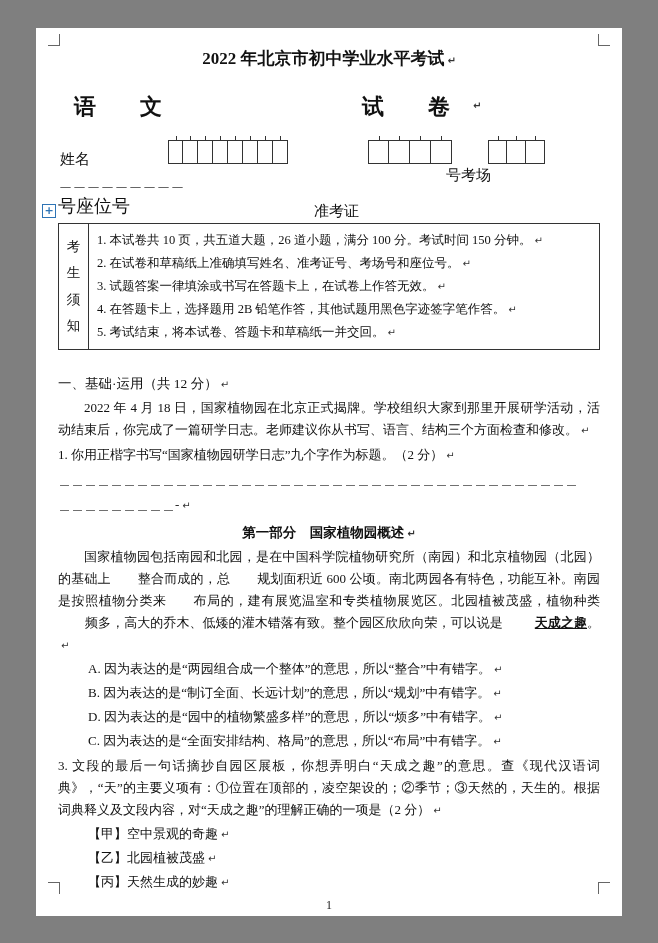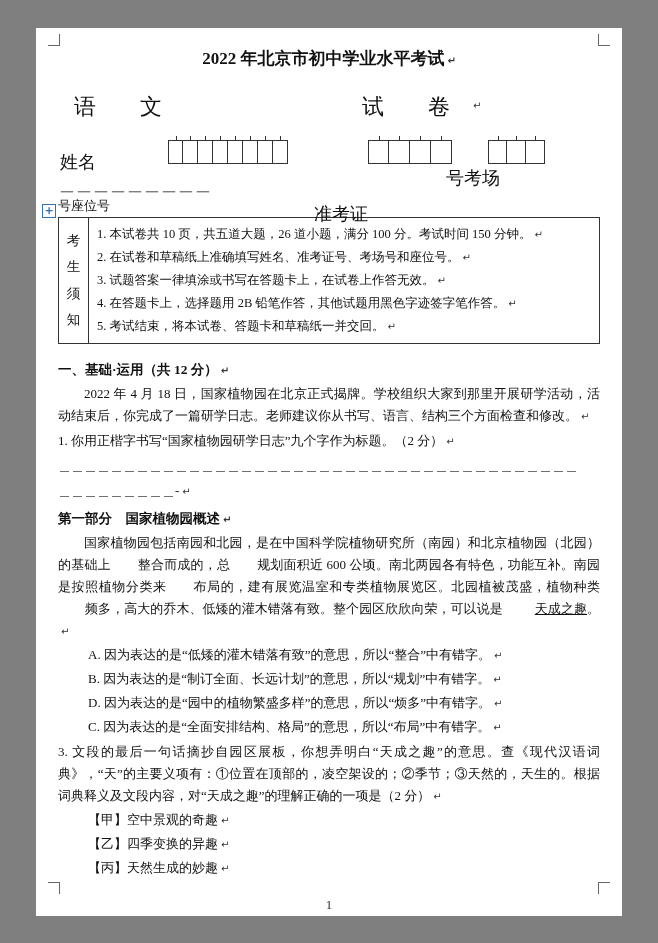--- a/index.html
+++ b/index.html
@@ -27,57 +27,57 @@
   
   .anchor {
     position:absolute; left:6px; top:176px;
     width:14px; height:14px;
     border:1.5px solid #2e74b5;
     color:#2e74b5;
     font:bold 11px/11px "DejaVu Sans",sans-serif;
     text-align:center;
   }
   .title { text-align:center; font-size:17px; font-weight:bold; margin-top:4px; line-height:26px; }
-  .subject-row { position:relative; height:48px; margin-top:10px; font-size:22px; font-weight:normal; }
+  .subject-row { position:relative; height:48px; margin-top:10px; font-size:22px; font-weight:bold; }
   .subj-left  { position:absolute; left:16px;  top:8px; }
   .subj-right { position:absolute; left:304px; top:8px; }
   .subject-row .pm { position:absolute; left:412px; top:16px; }
 
-  .name-block { position:relative; height:60px; margin-top:2px; font-size:18px; }
+  .name-block { position:relative; height:60px; margin-top:2px; font-size:15px; }
   .name-label { position:absolute; left:2px; top:16px; }
   .comb { position:absolute; display:flex; top:6px; }
   .comb .cell { height:24px; border:1px solid #333; border-left:none; position:relative; background:#fff; }
   .comb .cell:first-child { border-left:1px solid #333; }
   .comb .cell::before { content:""; position:absolute; top:-5px; left:50%; width:1px; height:5px; background:#333; }
   .comb.g1 { left:110px; } .comb.g1 .cell { width:15px; }
   .comb.g2 { left:310px; } .comb.g2 .cell { width:21px; }
   .comb.g3 { left:430px; } .comb.g3 .cell { width:19px; }
   .name-underline { position:absolute; left:0;   top:38px; letter-spacing:-1px; color:#333; }
   .examno-label   { position:absolute; left:256px; top:36px;margin-top:32px; }
   .room-label     { position:absolute; left:388px; top:32px; }
-  .seat-line { font-size:13px; line-height:20px; margin:2px 0 1px; }
+  .seat-line { font-size:18px; line-height:20px; margin:2px 0 7px; }
 
   .notice { display:flex; border:1.5px solid #333; }
   .notice-side {
     width:30px; border-right:1.5px solid #333;
     display:flex; flex-direction:column; align-items:center; justify-content:space-around;
     padding:10px 0; font-size:13.5px;
   }
   .notice-body { flex:1; padding:5px 8px; font-size:12.5px; }
   .notice-line { line-height:23px; }
 
-  .section-heading { font-weight:bold; font-size:13.5px; line-height:24px; margin-top:14px; }
+  .section-heading { font-weight:normal; font-size:13.5px; line-height:24px; margin-top:22px; }
   .para { font-size:13px; line-height:22px; text-align:justify; }
   .indent { text-indent:2em; }
   .q { font-size:13px; line-height:22px; margin-top:2px; text-align:justify; }
   .blank { font-size:13px; line-height:25px; white-space:nowrap; overflow:hidden; color:#222; }
-  .part-title { text-align:left; font-weight:bold; font-size:13.5px; line-height:25px; margin-top:2px; }
+  .part-title { text-align:center; font-weight:bold; font-size:13.5px; line-height:25px; margin-top:2px; }
   .option { padding-left:30px; font-size:13px; line-height:23px; }
   .b  { font-weight:normal;margin-left:27px; }
-  .bu { font-weight:normal; text-decoration:underline;margin-left:32px; }
+  .bu { font-weight:bold; text-decoration:underline;margin-left:32px; }
   .pm { font-size:10px; color:#333; margin-left:3px; font-family:"DejaVu Sans",sans-serif; }
   .footer-pagenum {
     position:absolute; left:0; bottom:3px; width:100%;
     text-align:center; font-size:12px; color:#222;
   }
 </style>
 </head>
 <body>
 
 <div class="canvas">
@@ -149,25 +149,25 @@
 
     <div class="q"><span>1. 你用正楷字书写“国家植物园研学日志”九个字作为标题。（2 分）</span><span class="pm">↵</span></div>
 
     <div class="blank">＿＿＿＿＿＿＿＿＿＿＿＿＿＿＿＿＿＿＿＿＿＿＿＿＿＿＿＿＿＿＿＿＿＿＿＿＿＿＿＿</div>
     <div class="blank"><span>＿＿＿＿＿＿＿＿＿-</span><span class="pm">↵</span></div>
 
     <div class="part-title"><span>第一部分　国家植物园概述</span><span class="pm">↵</span></div>
 
     <div class="para indent"><span>国家植物园包括南园和北园，是在中国科学院植物研究所（南园）和北京植物园（北园）的基础上</span><span class="b">整合</span><span>而成的，总</span><span class="b">规划</span><span>面积近 600 公顷。南北两园各有特色，功能互补。南园是按照植物分类来</span><span class="b">布局</span><span>的，建有展览温室和专类植物展览区。北园植被茂盛，植物种类</span><span class="b">频多</span><span>，高大的乔木、低矮的灌木错落有致。整个园区欣欣向荣，可以说是</span><span class="bu">天成之趣</span><span>。</span><span class="pm">↵</span></div>
 
-    <div class="option"><span>A. 因为表达的是“低矮的灌木错落有致”的意思，所以“整合”中有错字。</span><span class="pm">↵</span></div>
+    <div class="option"><span>A. 因为表达的是“两园组合成一个整体”的意思，所以“整合”中有错字。</span><span class="pm">↵</span></div>
     <div class="option"><span>B. 因为表达的是“制订全面、长远计划”的意思，所以“规划”中有错字。</span><span class="pm">↵</span></div>
     <div class="option"><span>D. 因为表达的是“园中的植物繁盛多样”的意思，所以“烦多”中有错字。</span><span class="pm">↵</span></div>
     <div class="option"><span>C. 因为表达的是“全面安排结构、格局”的意思，所以“布局”中有错字。</span><span class="pm">↵</span></div>
 
     <div class="q"><span>3. 文段的最后一句话摘抄自园区展板，你想弄明白“天成之趣”的意思。查《现代汉语词典》，“天”的主要义项有：①位置在顶部的，凌空架设的；②季节；③天然的，天生的。根据词典释义及文段内容，对“天成之趣”的理解正确的一项是（2 分）</span><span class="pm">↵</span></div>
     <div class="option"><span>【甲】空中景观的奇趣</span><span class="pm">↵</span></div>
-    <div class="option"><span>【乙】四季变换的异趣</span><span class="pm">↵</span></div>
+    <div class="option"><span>【乙】北园植被茂盛</span><span class="pm">↵</span></div>
     <div class="option"><span>【丙】天然生成的妙趣</span><span class="pm">↵</span></div>
 
     <div class="footer-pagenum">1</div>
   </div>
 </div>
 
 </body></html>

